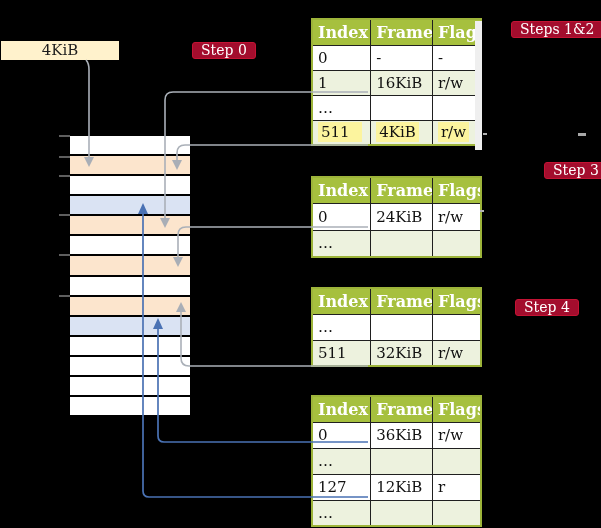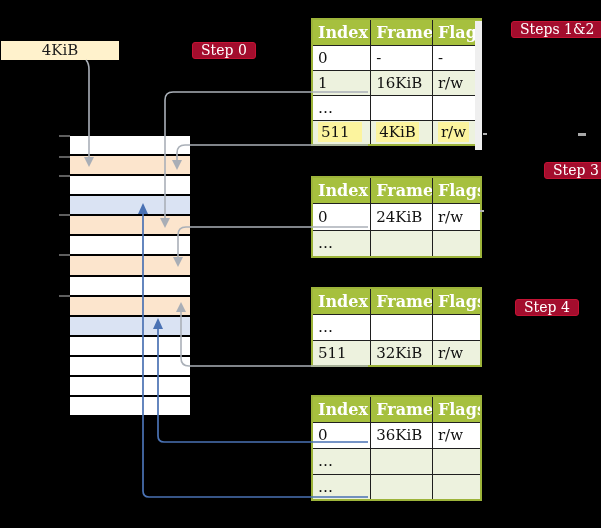--- a/index.html
+++ b/index.html
@@ -160,20 +160,25 @@
     <tr>
       <td>0</td>
       <td>36KiB</td>
       <td>r/w</td>
     </tr>
     <tr class="alt">
       <td>…</td>
       <td></td>
       <td></td>
     </tr>
+    <tr>
+      <td>127</td>
+      <td>12KiB</td>
+      <td>r</td>
+    </tr>
     <tr class="alt">
       <td>…</td>
       <td></td>
       <td></td>
     </tr>
   </tbody>
     </table>
 
   <div class="edge-strip"></div>
   <div class="dash" id="dash-a"></div>

